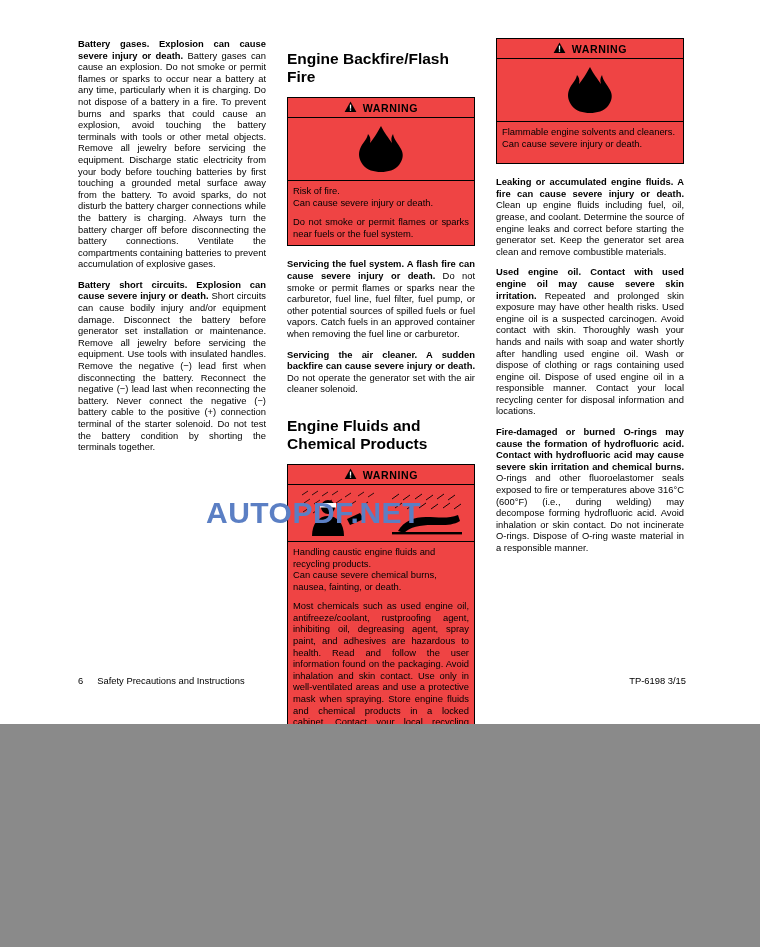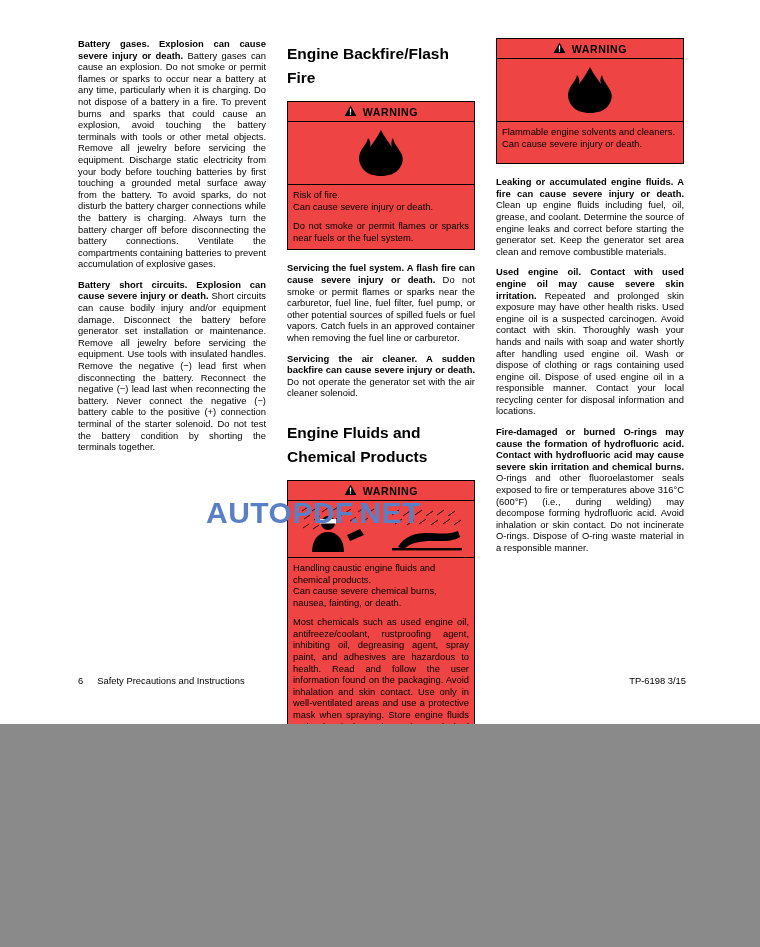--- a/index.html
+++ b/index.html
@@ -36,23 +36,23 @@
   p {
     margin: 0 0 9px 0;
     font-size: 9.4px;
     line-height: 11.6px;
     text-align: justify;
     color: #000;
   }
   p.last { margin-bottom: 0; }
   b { font-weight: bold; }
   h2 {
-    margin: 4px 0 11px 0;
+    margin: 12px 0 11px 0;
     font-size: 15.5px;
-    line-height: 24px;
+    line-height: 18px;
     font-weight: bold;
     color: #000;
   }
   h2.second {
     margin-top: 22px;
   }
   
   .warnbox {
     border: 1.4px solid #000;
     margin: 0 0 12px 0;
@@ -211,21 +211,21 @@
                   <line x1="41" y1="18" x2="48" y2="13"></line>
                 <line x1="53" y1="17" x2="60" y2="12"></line>
                   <line x1="64" y1="18" x2="71" y2="13"></line>
               </g>
               <path d="M8 40 C14 30 24 26 36 26 C48 26 58 28 68 24 L70 30 C62 35 52 34 42 34 C30 34 20 36 14 42 Z" fill="#000"></path>
               <rect x="2" y="41" width="70" height="2.4" fill="#000"></rect>
             </svg>
           </span>
         </div>
         <div class="warntext">
-          <p class="tight">Handling caustic engine fluids and chemical products.</p>
+          <p class="tight">Handling caustic engine fluids and recycling products.</p>
           <p>Can cause severe chemical burns, nausea, fainting, or death.</p>
           <p class="just tight">Most chemicals such as used engine oil, antifreeze/coolant, rustproofing agent, inhibiting oil, degreasing agent, spray paint, and adhesives are hazardous to health. Read and follow the user information found on the packaging.  Avoid inhalation and skin contact.  Use only in well-ventilated areas and use a protective mask when spraying.  Store engine fluids and chemical products in a locked cabinet.  Contact your local recycling center for disposal information and locations.</p>
         </div>
       </div>
     </div>
 
     <div class="col">
       <div class="warnbox">
         <div class="warnhead">
           <span class="tri">

